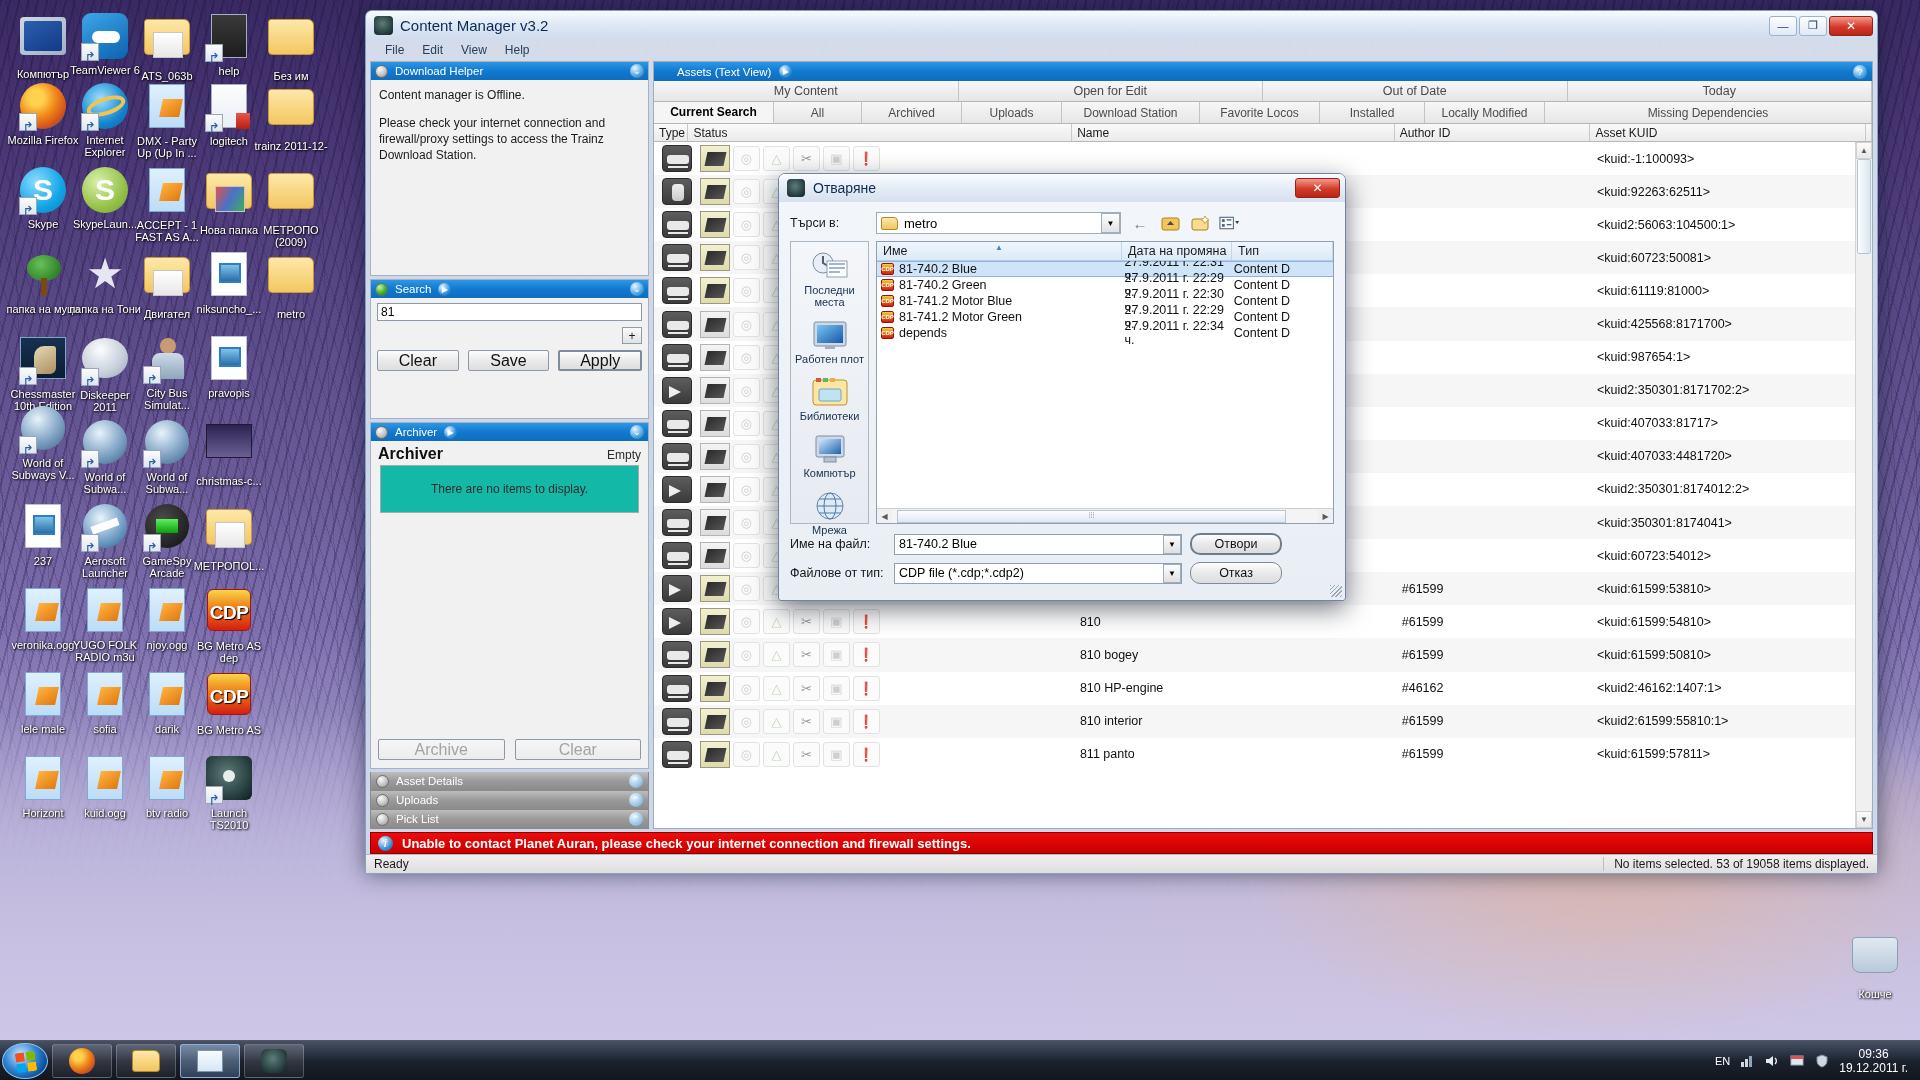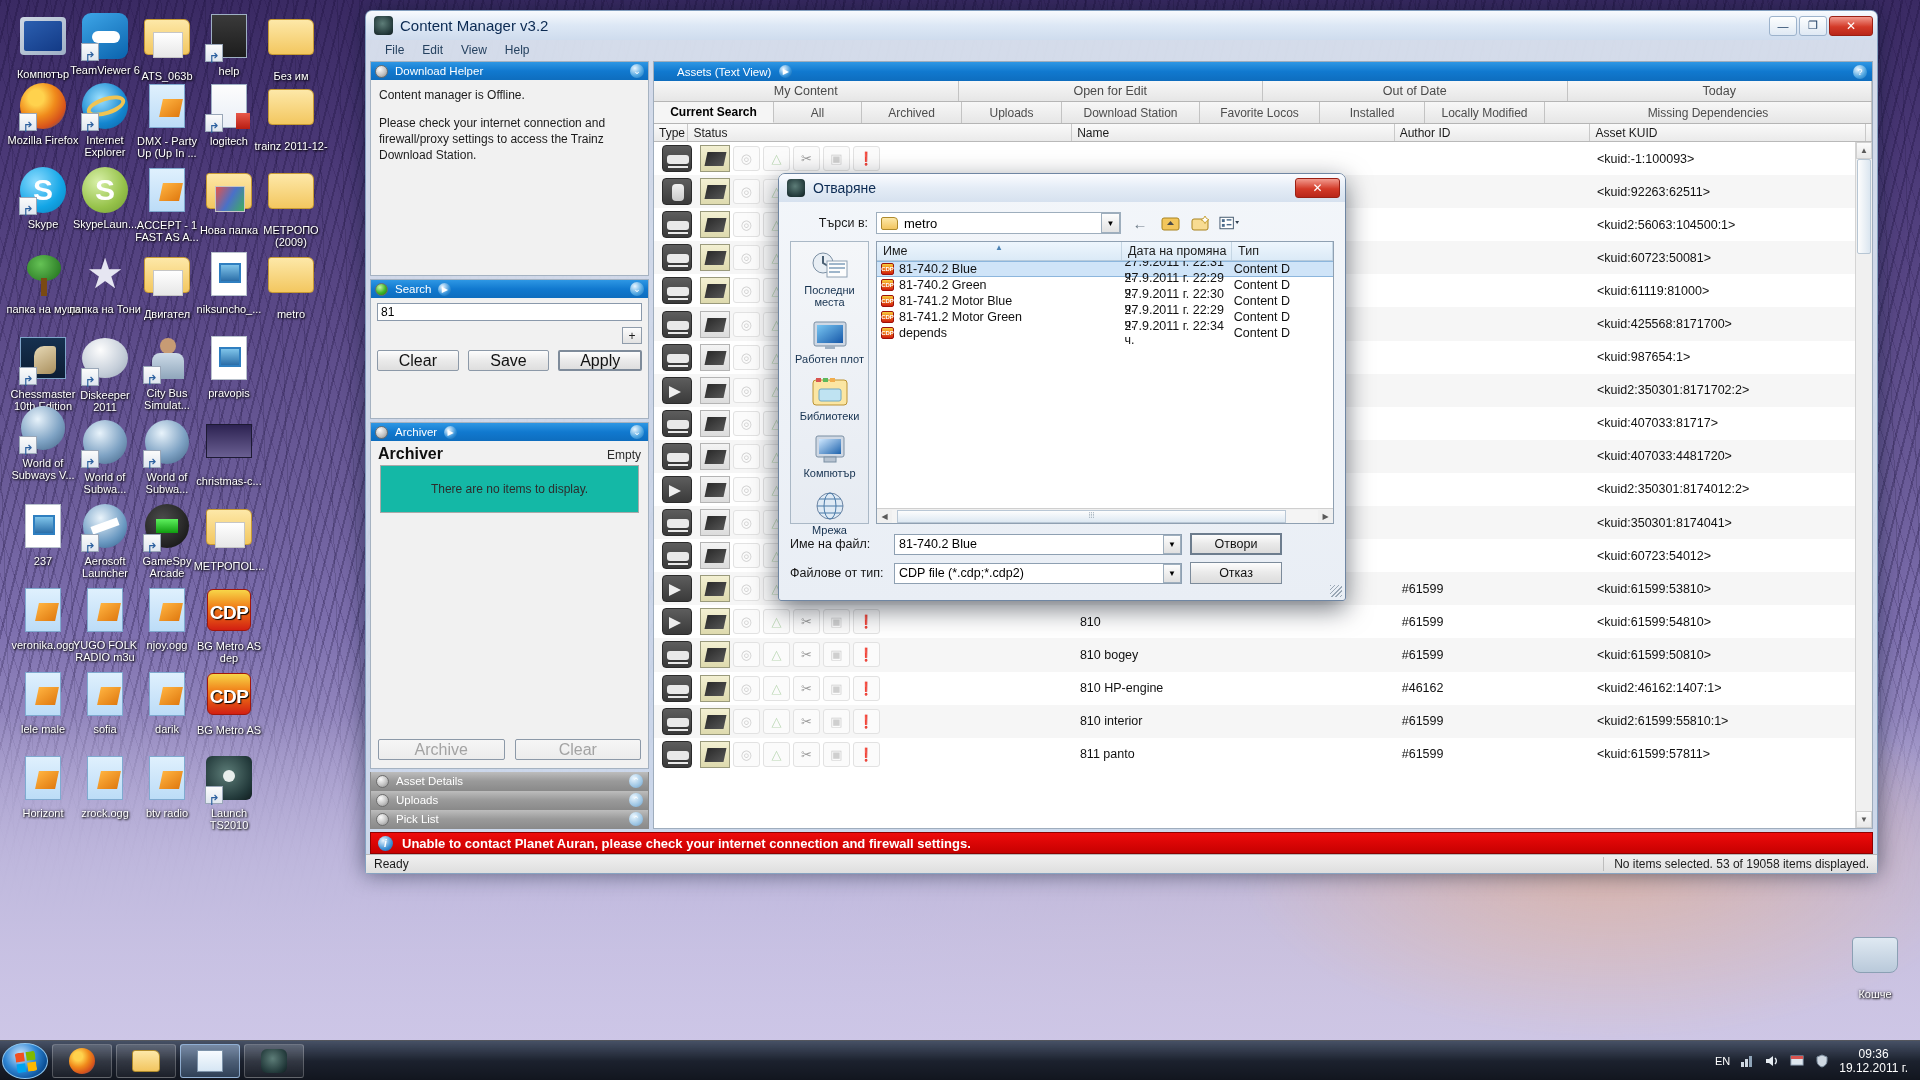--- a/index.html
+++ b/index.html
@@ -251,21 +251,21 @@
     box-shadow:0 8px 26px rgba(5,12,25,.55);
     display:flex;flex-direction:column;
   }
   #od-title{height:28px;display:flex;align-items:center;padding:0 5px 0 8px;border-radius:6px 6px 0 0;
     background:linear-gradient(to bottom,#fbfcff,#e4ecf6 50%,#d6e1ef);}
   #od-title .t{margin-left:8px;font-size:14px;color:#0d2c54;}
   #od-close{margin-left:auto;width:45px;height:20px;border:1px solid #9b2014;border-radius:3px;color:#fff;font-size:12px;
     display:flex;align-items:center;justify-content:center;background:linear-gradient(#f29a8e,#d33a28 55%,#b8261a);}
   #od-body{flex:1;display:flex;flex-direction:column;padding:10px 11px 9px 11px;min-height:0;}
   #od-lookin{display:flex;align-items:center;gap:8px;margin-bottom:7px;}
-  #od-lookin label{font-size:12.5px;color:#1a1a1a;width:78px;text-align:right;}
+  #od-lookin label{font-size:12.5px;color:#1a1a1a;width:78px;}
   #od-lookin .combo{flex:1;max-width:245px;height:22px;border:1px solid #9eaebd;background:#fff;display:flex;align-items:center;gap:6px;padding-left:4px;}
   #od-lookin .combo .arrow{margin-left:auto;width:19px;height:20px;border:1px solid #9eaebd;background:linear-gradient(#fdfdfd,#e2e2e2);
     display:flex;align-items:center;justify-content:center;font-size:8px;}
   .toolico{width:22px;height:20px;display:flex;align-items:center;justify-content:center;}
   .mini-folder{width:17px;height:13px;border-radius:2px 4px 2px 2px;background:linear-gradient(#fde8a8,#f2c55f);border:1px solid #ae8a2c;}
   #od-mid{flex:1;display:flex;gap:7px;min-height:0;}
   #od-places{width:79px;background:linear-gradient(to bottom,#f4f6f9,#e6ebf2);border:1px solid #aab8c6;
     display:flex;flex-direction:column;align-items:center;padding-top:8px;gap:11px;}
   .place{width:76px;text-align:center;font-size:11px;color:#15314f;line-height:12px;}
   .place .pi{width:40px;height:33px;margin:0 auto 1px;position:relative;}
@@ -285,21 +285,21 @@
   #od-hscroll .ar{width:15px;text-align:center;font-size:8px;color:#5a5a5a;}
   #od-hscroll .track{flex:1;height:13px;background:#f4f4f4;position:relative;}
   #od-hscroll .thumb{position:absolute;left:5px;right:32px;top:0;bottom:0;border:1px solid #b9c7d5;background:linear-gradient(#fdfdfd,#dde8f2);
     display:flex;align-items:center;justify-content:center;font-size:8px;color:#8a9aa8;}
   #od-bottom{margin-top:9px;}
   .fieldrow{display:flex;align-items:center;gap:8px;margin-bottom:7px;}
   .fieldrow label{width:96px;text-align:left;font-size:12.5px;color:#151515;}
   .fieldrow .combo{width:288px;height:21px;border:1px solid #8ea0b2;background:#fff;display:flex;align-items:center;padding-left:4px;font-size:12.5px;}
   .fieldrow .combo .arrow{margin-left:auto;width:18px;height:19px;border:1px solid #9eaebd;background:linear-gradient(#fdfdfd,#e0e0e0);
     display:flex;align-items:center;justify-content:center;font-size:8px;}
-  .fieldrow .actbtn{width:92px;height:22px;border:1px solid #7c8b9b;border-radius:0;font-size:12.5px;
+  .fieldrow .actbtn{width:92px;height:22px;border:1px solid #7c8b9b;border-radius:10px;font-size:12.5px;
     background:linear-gradient(#fdfdfd,#eaeaea 48%,#dcdcdc);display:flex;align-items:center;justify-content:center;color:#111;}
   .fieldrow .actbtn.primary{border:2px solid #6d7d8e;}
   #grip{position:absolute;right:3px;bottom:3px;width:12px;height:12px;
     background:repeating-linear-gradient(135deg,#9aa7b5 0 1px,transparent 1px 3px);}
   .nosel{user-select:none;}
 </style>
 </head>
 <body class="nosel">
 
 <div id="desktop"></div>
@@ -610,21 +610,21 @@
         </div>
       </div>
       <div class="lbl">Horizont</div>
     </div>
     <div class="dicon" style="left: 68px; top: 750px;">
       <div class="ibox ">
         <div class="ic-docblue" style="position:relative">
           <i></i>
         </div>
       </div>
-      <div class="lbl">zrock.ogg</div>
+      <div class="lbl">kuid.ogg</div>
     </div>
     <div class="dicon" style="left: 130px; top: 750px;">
       <div class="ibox ">
         <div class="ic-docblue" style="position:relative">
           <i></i>
         </div>
       </div>
       <div class="lbl">btv radio</div>
     </div>
     <div class="dicon" style="left: 192px; top: 750px;">

